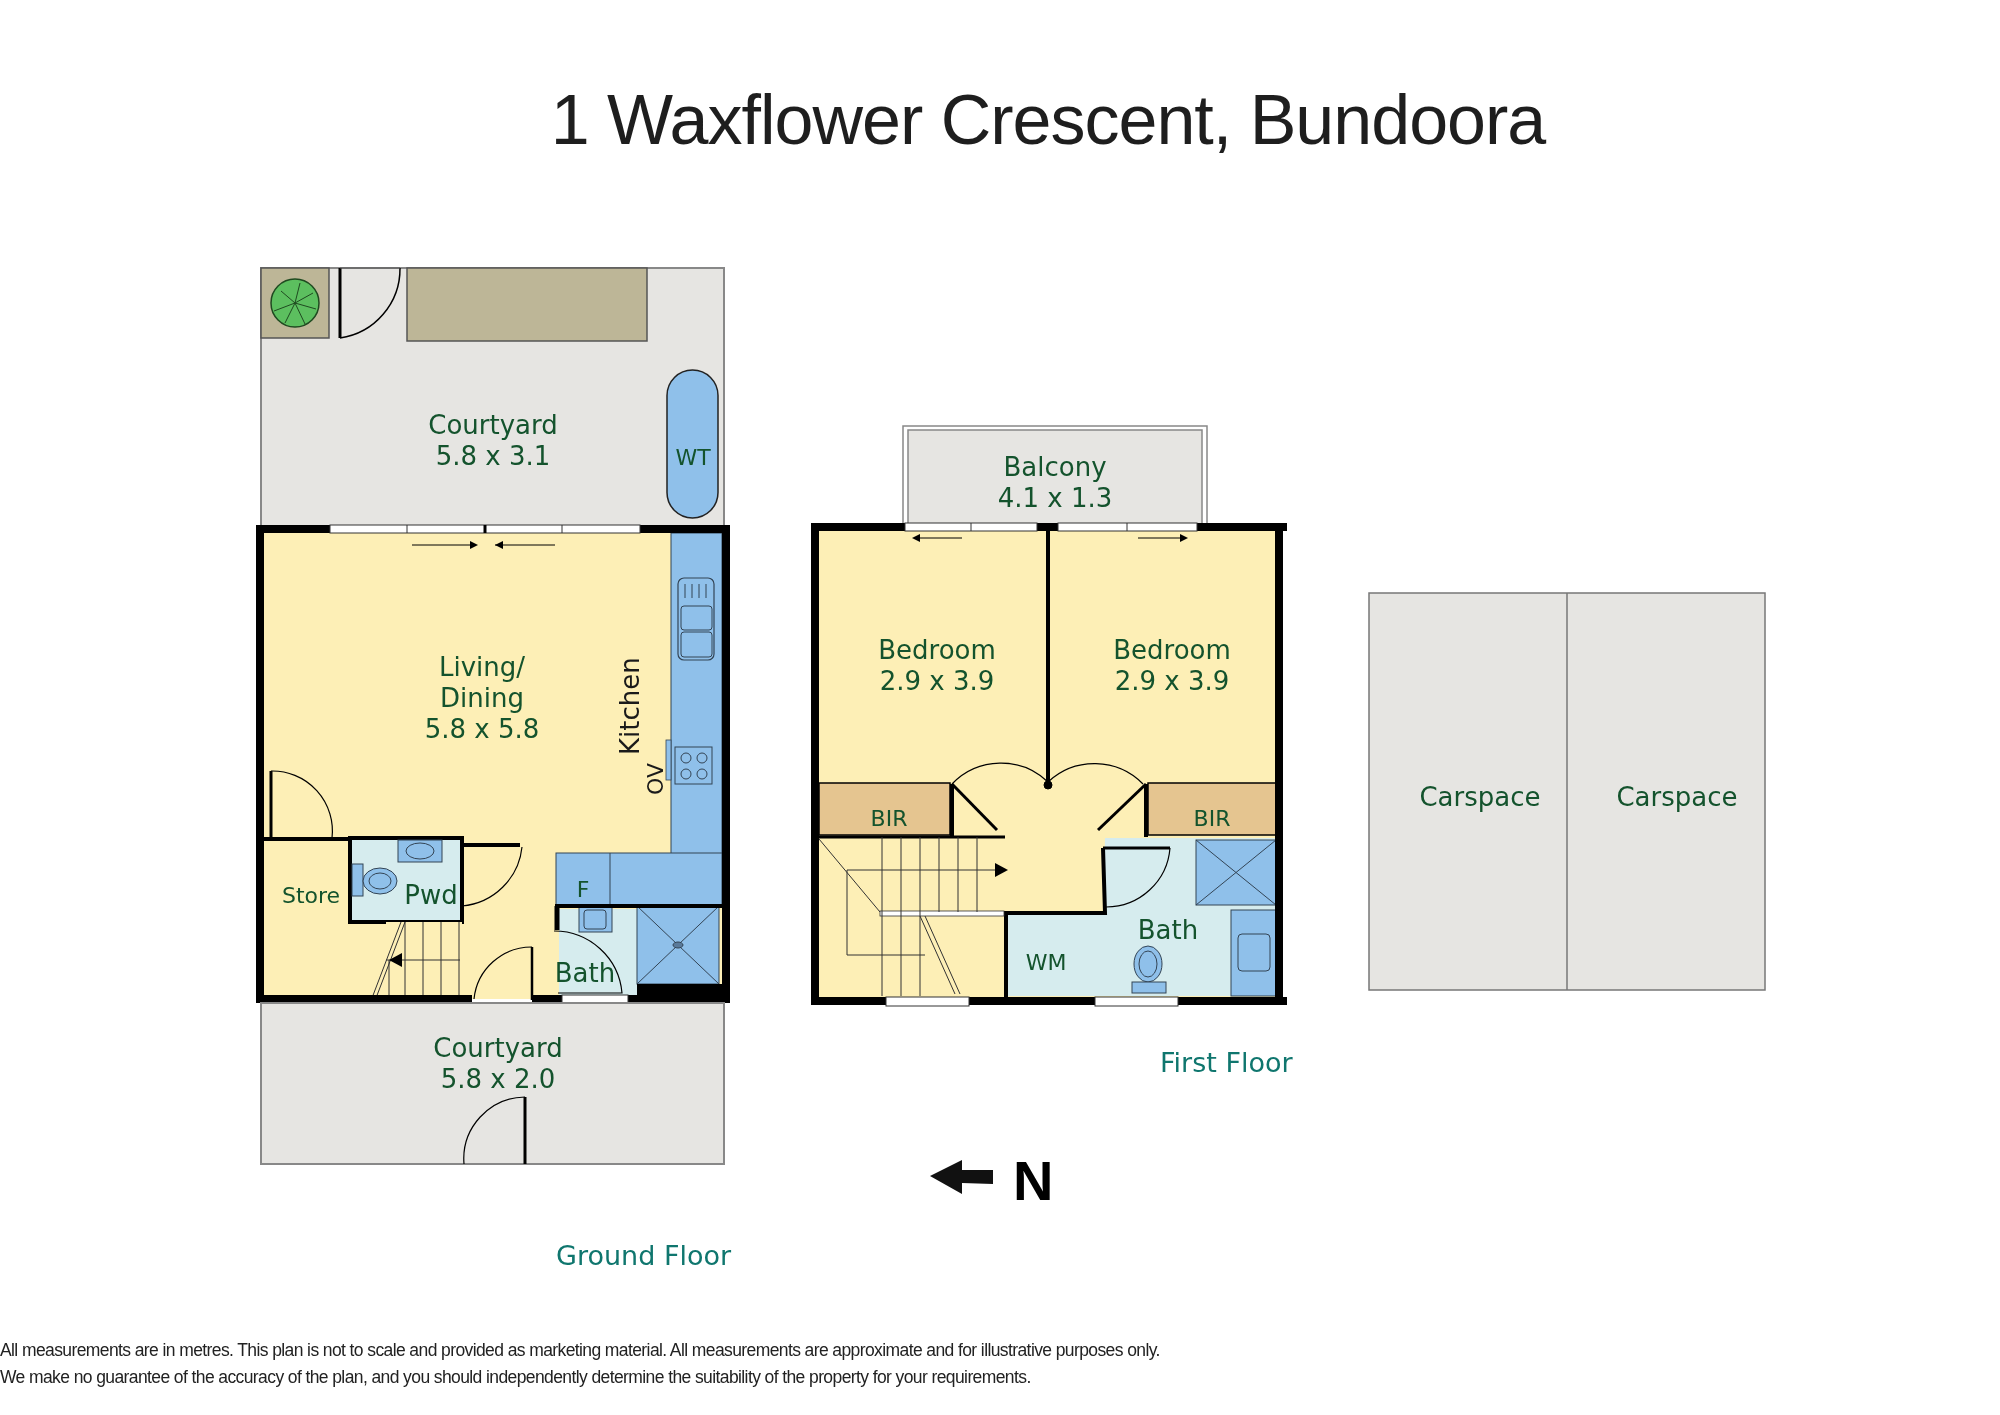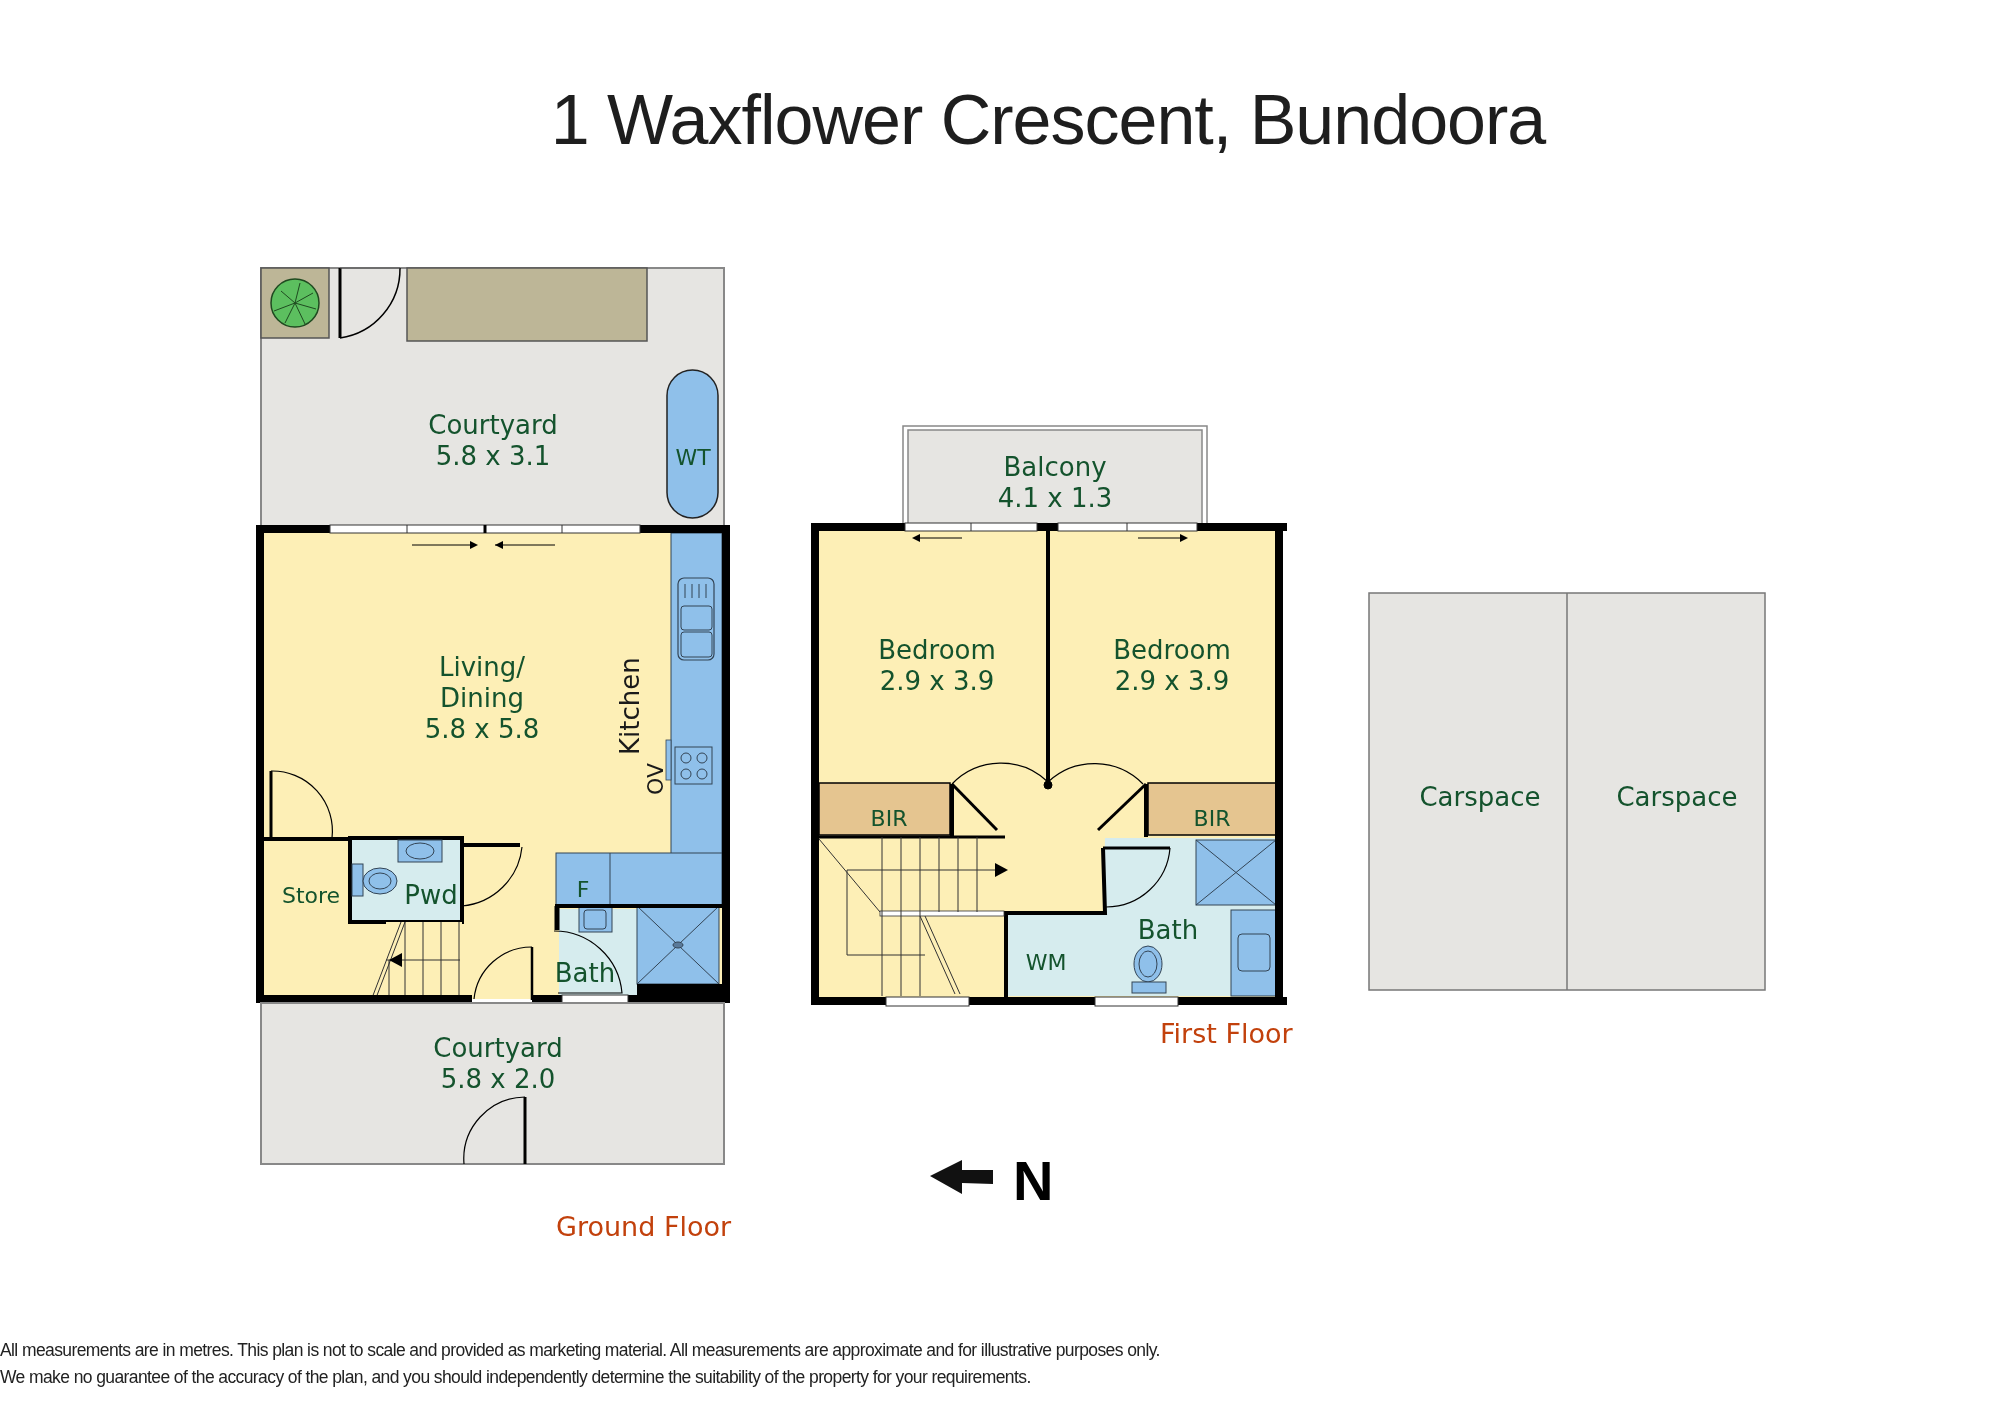--- a/index.html
+++ b/index.html
@@ -1,21 +1,21 @@
 <!DOCTYPE html>
 <html><head>
 <meta charset="utf-8">
 <style>
   html, body { margin:0; padding:0; background:#ffffff; }
   body { width:2000px; height:1415px; position:relative; overflow:hidden; font-family:"DejaVu Sans", sans-serif; color:#1a1a1a; }
   svg.plan { position:absolute; left:0; top:0; width:2000px; height:1415px; }
   .title { position:absolute; left:0; top:80px; width:2000px; text-align:center; font-family:"Liberation Sans", sans-serif; font-size:70px; letter-spacing:-1px; color:#1e1e1e;padding-left:48px; }
   .lbl { position:absolute; text-align:center; font-size:26px; line-height:31px; color:#14532d; white-space:nowrap; transform:translateX(-50%); }
   .lbl-sm { font-size:22px; line-height:26px; }
-  .floor-label { position:absolute; font-size:27px; color:#c2410c; white-space:nowrap; }
+  .floor-label { position:absolute; font-size:27px; color:#0f766e; white-space:nowrap;margin-top:29px; }
   .kitchen-lbl { position:absolute; font-size:26px; transform:rotate(-90deg); transform-origin:left top; white-space:nowrap; }
   .ov-lbl { position:absolute; font-size:22px; transform:rotate(-90deg); transform-origin:left top; white-space:nowrap; }
   .disclaimer { position:absolute; left:0; width:2000px; text-align:left; font-family:"Liberation Sans", sans-serif; font-size:17.5px; letter-spacing:-0.6px; color:#222; line-height:21px; }
   .north-n { position:absolute; font-family:"Liberation Sans", sans-serif; font-weight:bold; font-size:56px; line-height:56px; color:#000; }
 </style>
 </head>
 <body>
 
 <div class="title">1 Waxflower Crescent, Bundoora</div>
 

